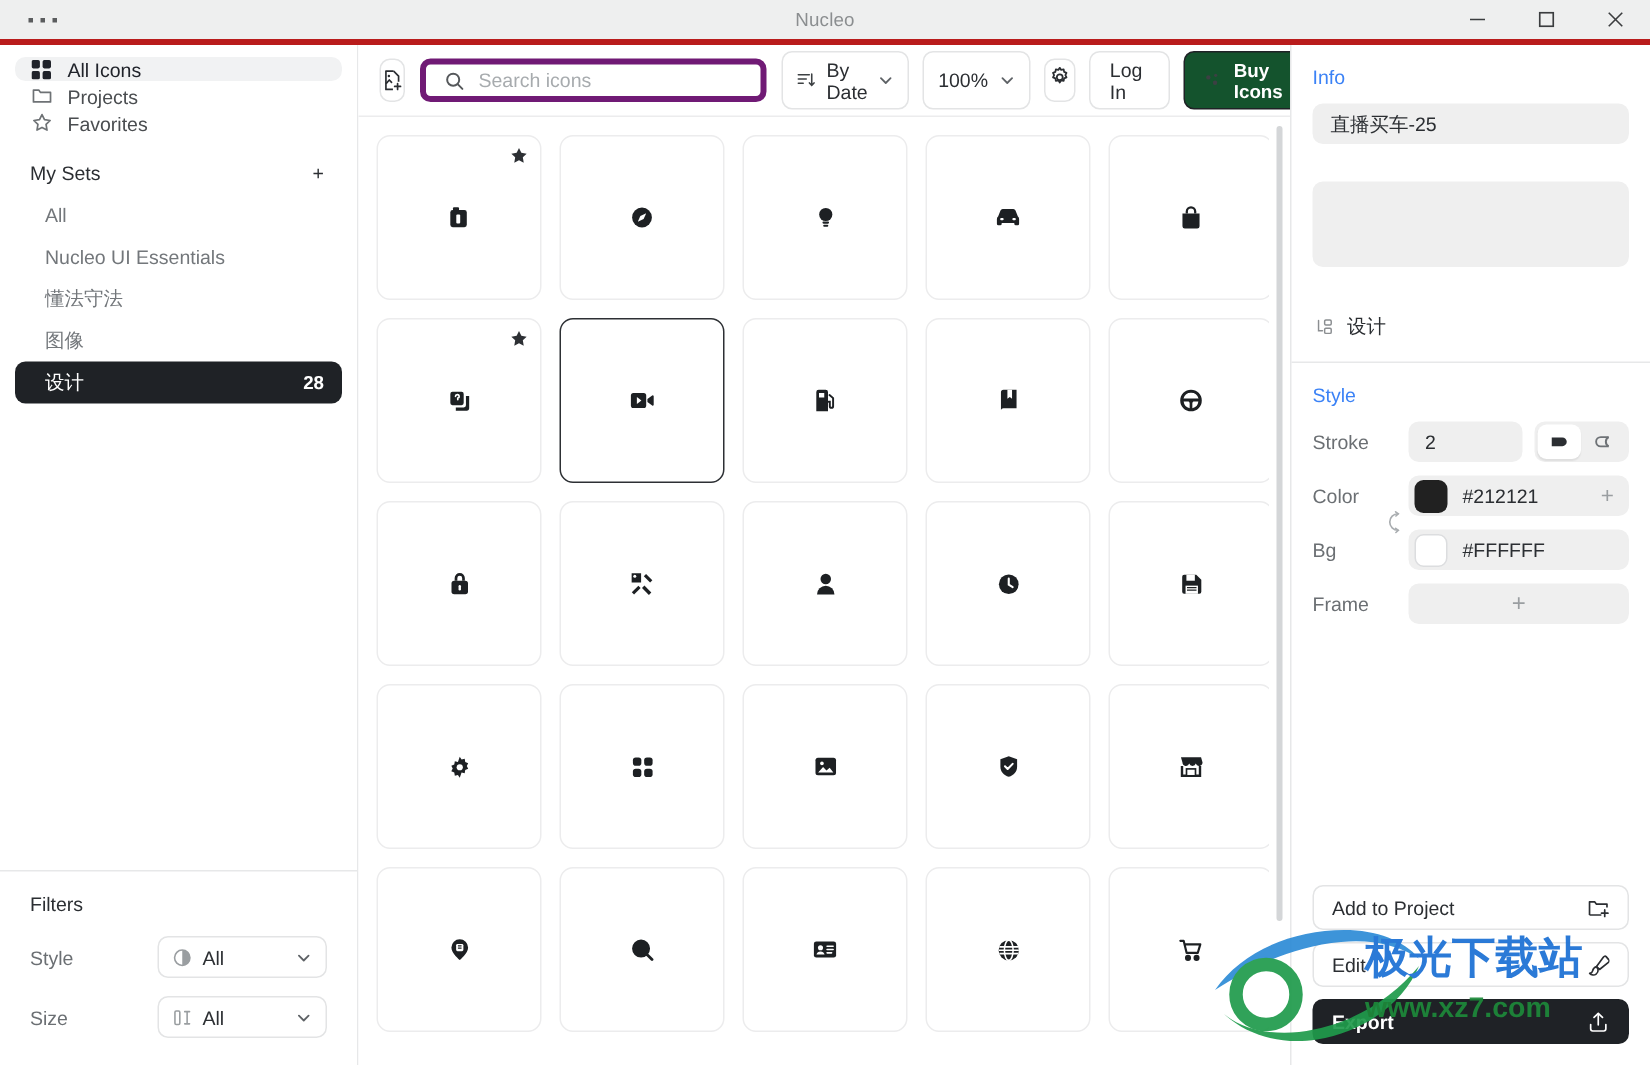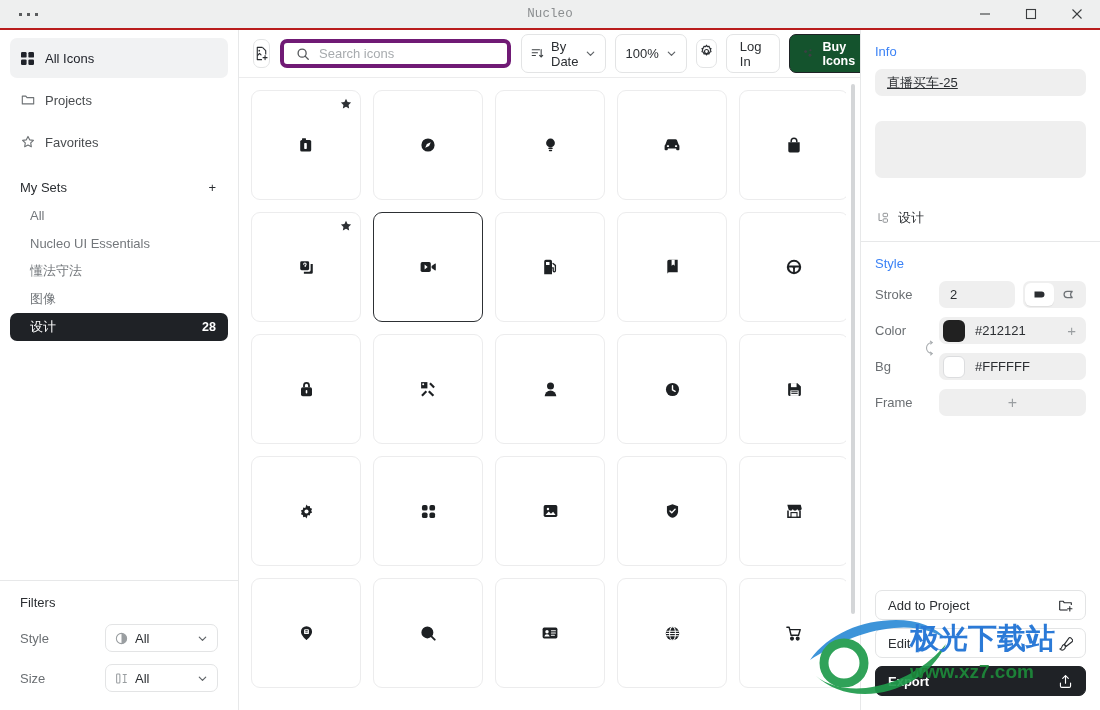--- a/index.html
+++ b/index.html
@@ -8,21 +8,21 @@
     font-family: "Liberation Sans", sans-serif;
     background: #ffffff;
     overflow: hidden;
     -webkit-font-smoothing: antialiased;
   }
   .app { width: 1100px; height: 710px; display: flex; flex-direction: column; position: relative; }
 
   
   .titlebar {
     height: 30px; background: #eeefef; display: flex; align-items: center;
-    flex: 0 0 30px; position: relative; border-bottom: 2px solid #b91c1c; font-family: Liberation Mono, monospace;
+    flex: 0 0 30px; position: relative; border-bottom: 4px solid #b91c1c;
   }
   .tb-dots { display: flex; gap: 5px; padding-left: 19px; }
   .tb-dots i { width: 3px; height: 3px; background: #5a5c5e; display: block; border-radius: 0; }
   .tb-title {
     position: absolute; left: 0; right: 0; text-align: center;
     font-size: 12.5px; color: #8b8e90; letter-spacing: .1px; pointer-events: none;
   }
   .tb-controls { margin-left: auto; display: flex; height: 30px; }
   .tb-btn {
     width: 46px; height: 30px; display: flex; align-items: center; justify-content: center;
@@ -34,21 +34,21 @@
   .body { flex: 1; display: flex; min-height: 0; }
 
   
   .sidebar {
     width: 239px; flex: 0 0 239px; background: #ffffff;
     border-right: 1px solid #e7e8e9; display: flex; flex-direction: column;
     min-height: 0;
   }
   .side-top { padding: 8px 10px 0 10px; }
   .nav-item {
-    height: 40px; display: flex; align-items: center; gap: 10px;
+    height: 16px; display: flex; align-items: center; gap: 10px;
     padding: 0 10px; border-radius: 7px; font-size: 13px; color: #4a4d50;
     margin-bottom: 2px;
   }
   .nav-item.active { background: #f1f2f3; color: #20232a; font-weight: 400; }
   .nav-ico { width: 15px; height: 15px; display: flex; align-items: center; justify-content: center; color: #6e7275; flex: 0 0 15px; }
   .nav-item.active .nav-ico { color: #20232a; }
 
   .sets-head {
     display: flex; align-items: center; justify-content: space-between;
     padding: 16px 20px 6px 20px;
@@ -139,21 +139,21 @@
 
   
   .rpanel {
     width: 240px; flex: 0 0 240px; border-left: 1px solid #e7e8e9;
     display: flex; flex-direction: column; background: #fff; min-height: 0;
   }
   .sec { padding: 14px 14px 0 14px; }
   .sec h4 { font-size: 13px; color: #3b82f6; font-weight: 400; margin-bottom: 10px; }
   .field {
     background: #efefef; border-radius: 7px; height: 27px; display: flex; align-items: center;
-    padding: 0 12px; font-size: 13px; color: #2b2e32; margin-bottom: 25px; text-decoration: underline;
+    padding: 0 12px; font-size: 13px; color: #2b2e32; margin-bottom: 25px;
   }
   .field.big { height: 57px; align-items: flex-start; padding-top: 7px; }
   .tag-row { display: flex; align-items: center; gap: 8px; padding: 6px 2px 14px 2px; }
   .tag-row .t-ico { color: #8b8e91; display: flex; }
   .tag-row .t-label { font-size: 13px; color: #2b2e32; }
 
   .divider { height: 1px; background: #e7e8e9; }
 
   .style-row { display: flex; align-items: center; margin-bottom: 9px; position: relative; }
   .style-label { font-size: 13px; color: #6b6f73; width: 64px; flex: 0 0 64px; }

